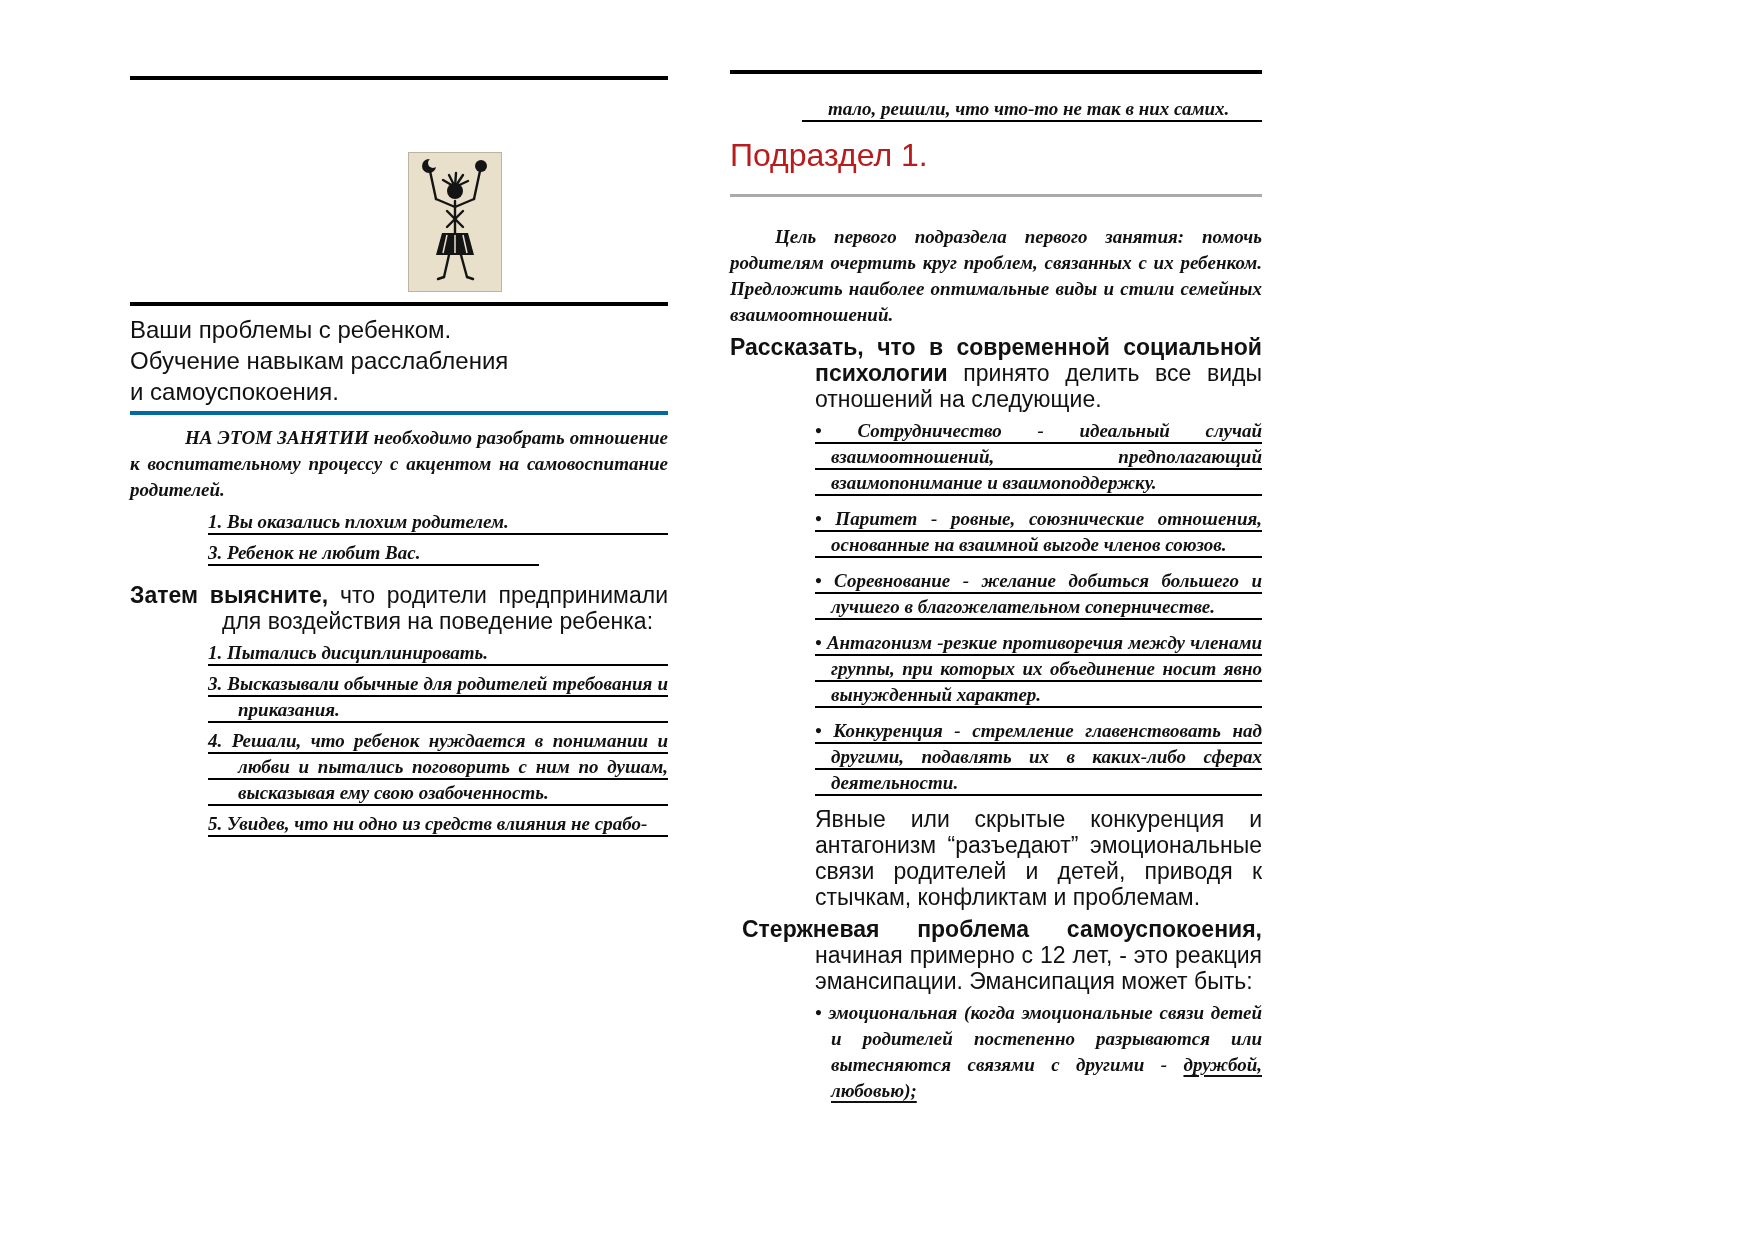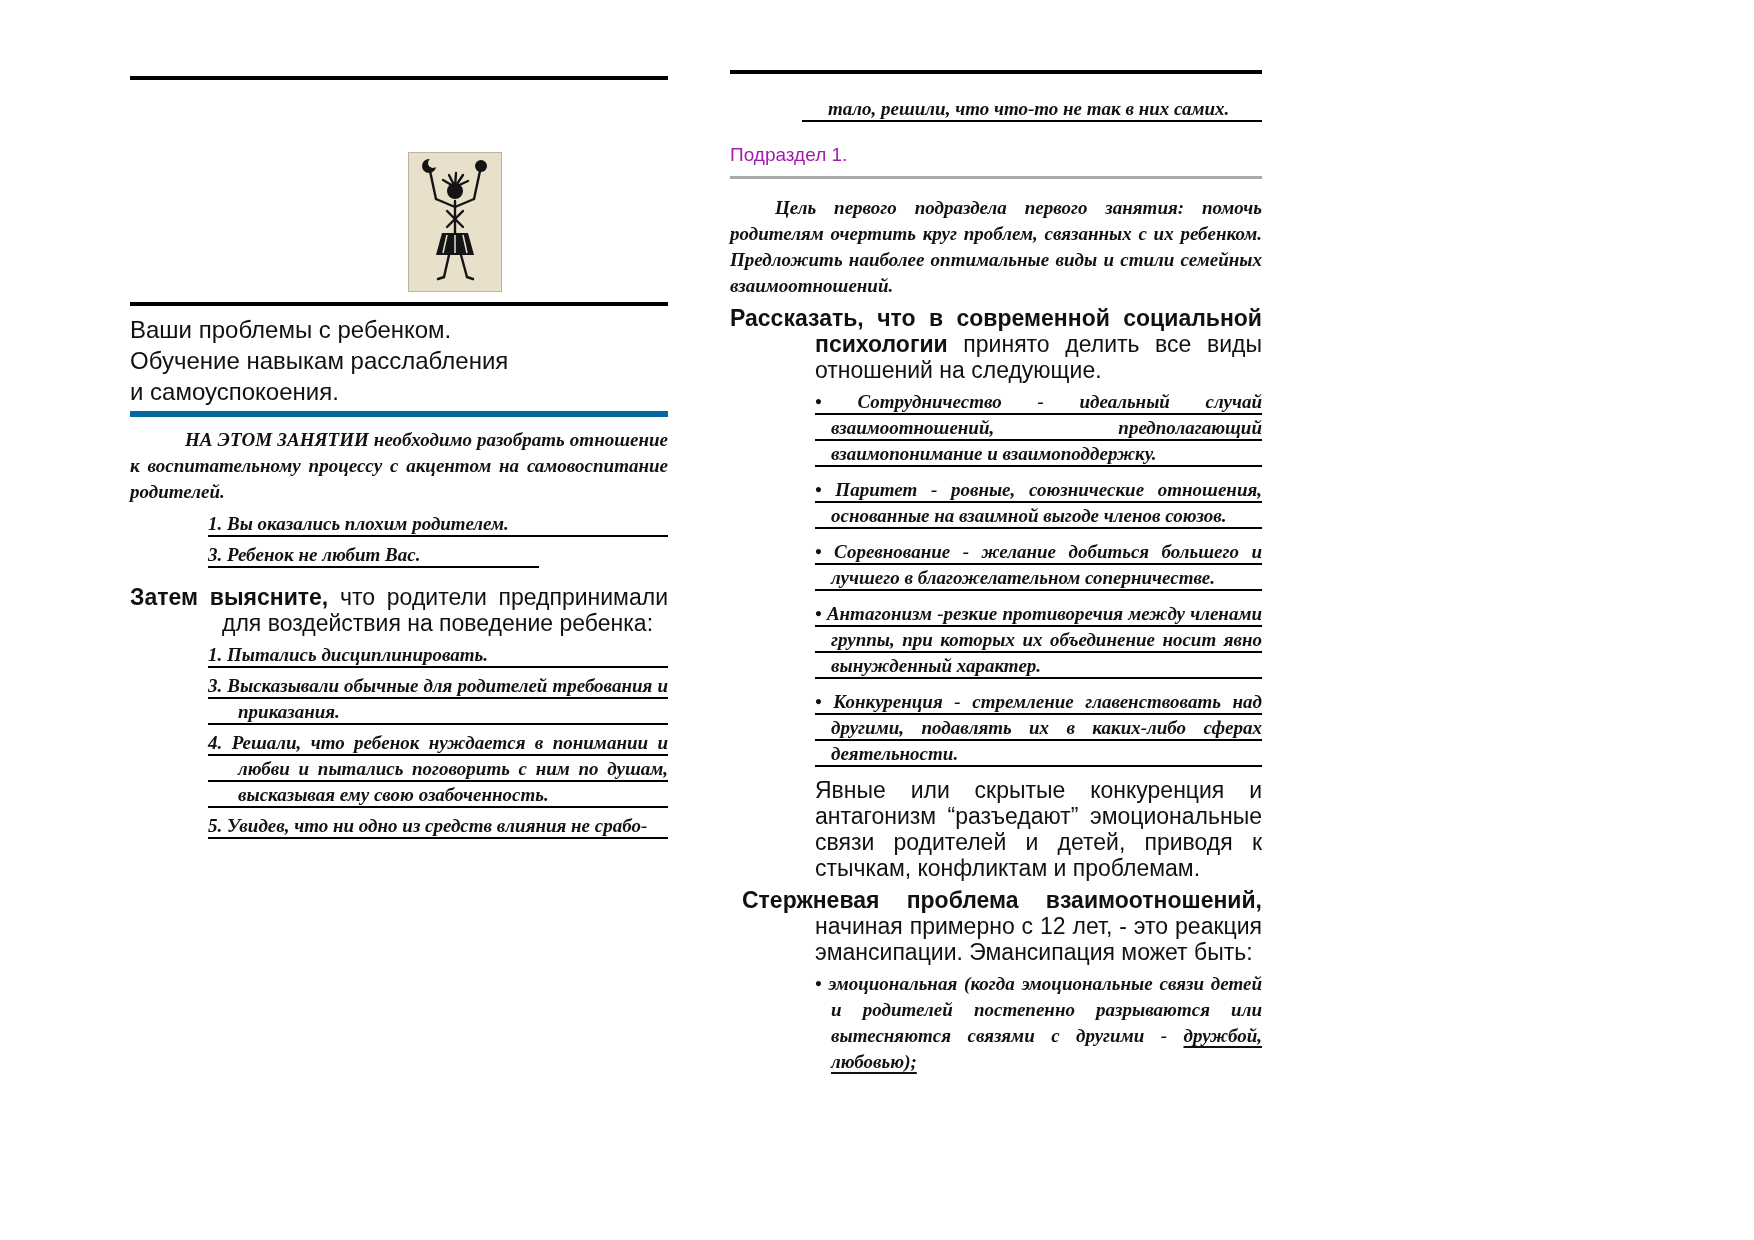--- a/index.html
+++ b/index.html
@@ -16,26 +16,26 @@
   .rule { height:4px; background:#000; }
 
   .sans  { font-family:"Liberation Sans", sans-serif; font-size:23px; line-height:26px; }
   .serif { font-family:"Liberation Serif", serif; font-style:italic; font-weight:700; font-size:19px; line-height:26px; }
   p { margin:0; }
   .just { text-align:justify; }
 
   .title {
     font-family:"Liberation Sans", sans-serif; font-weight:400;
     font-size:24px; line-height:31px; margin:8px 0 0;
-    border-bottom:6px solid #0369a1; padding-bottom:4px;
+    border-bottom:4px solid #0369a1; padding-bottom:4px;
   }
   .subheading {
     font-family:"Liberation Sans", sans-serif; font-weight:400;
-    font-size:19px; line-height:34px; color:#a21caf;
-    border-bottom:3px solid #aaaaaa; padding-bottom:4px; margin-top:16px;
+    font-size:32px; line-height:34px; color:#b91c1c;
+    border-bottom:3px solid #aaaaaa; padding-bottom:22px; margin-top:16px;
   }
 
   
   .ruled {
     background-image:linear-gradient(to bottom, transparent 24px, #000 24px);
     background-size:100% 26px;
   }
 
   .item        { padding-left:30px; text-indent:-30px; margin-bottom:5px; }
   .bullet-item { padding-left:16px; text-indent:-16px; margin-bottom:10px; }
@@ -180,21 +180,21 @@
     </div>
     <div class="serif bullet-item ruled just">
       <span>•</span>
       <span>Конкуренция - стремление главенствовать над другими, подавлять их в каких-либо сферах деятельности.</span>
     </div>
   </div>
 
   <p class="sans just ml85 mt8">Явные или скрытые конкуренция и антагонизм “разъедают” эмоциональные связи родителей и детей, приводя к стычкам, конфликтам и проблемам.</p>
 
   <p class="sans just hang85b mt6">
-    <b>Стержневая проблема взаимоотношений,</b><span> начиная примерно с 12 лет, - это реакция эмансипации. Эмансипация может быть:</span>
+    <b>Стержневая проблема самоуспокоения,</b><span> начиная примерно с 12 лет, - это реакция эмансипации. Эмансипация может быть:</span>
   </p>
 
   <div class="serif bullet-item just ml85 mt6">
     <span>•</span>
     <span>эмоциональная (когда эмоциональные связи детей и родителей постепенно разрываются или вытесняются связями с другими - </span><span class="u">дружбой, любовью);</span>
   </div>
 
 </div>
 
 </body></html>

